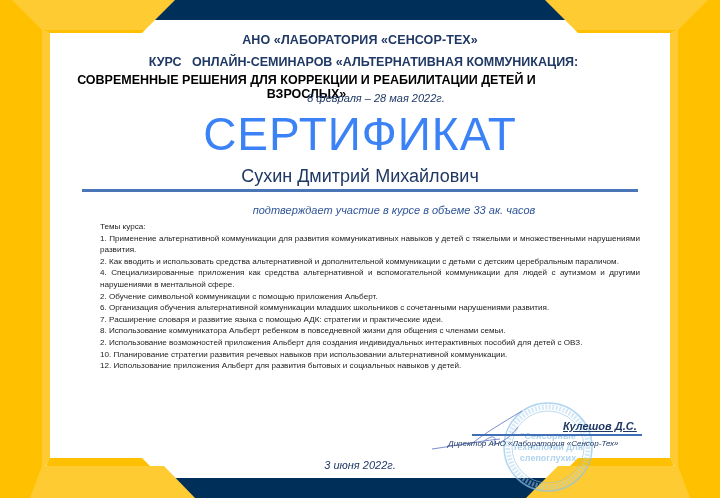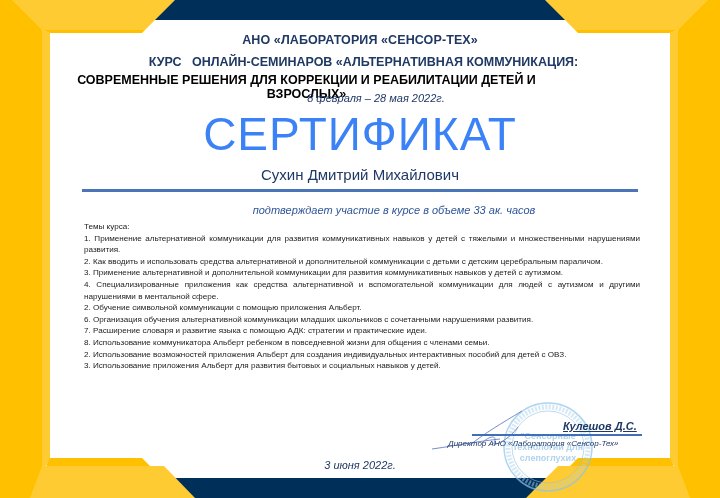--- a/index.html
+++ b/index.html
@@ -4,25 +4,25 @@
 <style>
   html, body { margin: 0; padding: 0; }
   body { width: 720px; height: 498px; overflow: hidden; position: relative; background: #ffffff; font-family: "Liberation Sans", sans-serif; }
   .frame { position: absolute; left: 0; top: 0; width: 720px; height: 498px; }
   .content { position: absolute; left: 50px; top: 33px; width: 620px; height: 430px; }
   .org { position: absolute; left: 0; width: 620px; top: 0px; text-align: center; font-weight: bold; font-size: 12.5px; color: #1f3864; letter-spacing: 0.1px; }
   .course1 { position: absolute; left: 0; width: 627px; top: 22px; text-align: center; font-weight: bold; font-size: 12.5px; color: #1f3864; white-space: pre; }
   .course2 { position: absolute; left: 0; width: 513px; top: 40px; text-align: center; font-weight: bold; font-size: 12.5px; color: #000000; }
   .dates { position: absolute; left: 16px; width: 620px; top: 59px; text-align: center; font-style: italic; font-size: 11px; color: #1f3864; }
   .title { position: absolute; left: 0; width: 620px; top: 72px; text-align: center; font-size: 46px; color: #3b82f6; letter-spacing: 1px; line-height: 58px; }
-  .name { position: absolute; left: 0; width: 620px; top: 133px; text-align: center; font-size: 15px; color: #1f3864; }
+  .name { position: absolute; left: 0; width: 620px; top: 133px; text-align: center; font-size: 18px; color: #1f3864; }
   .divider { position: absolute; left: 32px; width: 556px; top: 156px; height: 3px; background: #4a76b8; }
   .confirm { position: absolute; left: 0; width: 688px; top: 171px; text-align: center; font-style: italic; font-size: 11px; color: #2f5597; }
   .topics { position: absolute; left: 34px; width: 556px; top: 188px; font-size: 8.1px; color: #222; line-height: 11.6px; }
-  .topics div { text-align: justify; }
+  .topics div { text-align: justify; margin-left: 16px; }
   .topics .nj { text-align: left; }
   .sig-name { position: absolute; left: 513px; top: 387px; font-style: italic; font-weight: bold; font-size: 11px; color: #1f3864; text-decoration: underline; }
   .sig-line { position: absolute; left: 422px; width: 170px; top: 401px; height: 2px; background: #3f6fb5; }
   .sig-title { position: absolute; left: 398px; top: 406px; font-style: italic; font-size: 8px; color: #1f3864; }
   .issue-date { position: absolute; left: 0; width: 620px; top: 426px; text-align: center; font-style: italic; font-size: 11px; color: #1f3864; }
   .stamp { position: absolute; left: 452px; top: 368px; width: 92px; height: 92px; }
 </style>
 </head>
 <body>
 
@@ -57,28 +57,28 @@
   <div class="dates">8 февраля – 28 мая 2022г.</div>
   <div class="title">СЕРТИФИКАТ</div>
   <div class="name">Сухин Дмитрий Михайлович</div>
   <div class="divider"></div>
   <div class="confirm">подтверждает участие  в курсе в объеме 33 ак. часов</div>
 
   <div class="topics">
     <div class="nj">Темы курса:</div>
     <div>1. Применение альтернативной коммуникации для развития коммуникативных навыков у детей с тяжелыми и множественными нарушениями развития.</div>
     <div>2. Как вводить и использовать средства альтернативной и дополнительной коммуникации с детьми с детским церебральным параличом.</div>
-    <div class="nj">3. Применение альтернативной и дополнительной коммуникации для развития коммуникативных навыков у детей с аутизмом.</div>
     <div>4. Специализированные приложения как средства альтернативной и вспомогательной коммуникации для людей с аутизмом и другими нарушениями в ментальной сфере.</div>
     <div class="nj">2. Обучение символьной коммуникации с помощью приложения Альберт.</div>
     <div class="nj">6. Организация обучения альтернативной коммуникации младших школьников с сочетанными нарушениями развития.</div>
     <div class="nj">7. Расширение словаря и развитие языка с помощью АДК: стратегии и практические идеи.</div>
     <div class="nj">8. Использование коммуникатора Альберт ребенком в повседневной жизни для общения с членами семьи.</div>
     <div class="nj">2. Использование возможностей приложения Альберт для создания индивидуальных интерактивных пособий для детей с ОВЗ.</div>
-    <div class="nj">3. Использование приложения Альберт для развития бытовых и социальных навыков у детей.</div>
+    <div class="nj">10. Планирование стратегии развития речевых навыков при использовании альтернативной коммуникации.</div>
+    <div class="nj">12. Использование приложения Альберт для развития бытовых и социальных навыков у детей.</div>
   </div>
 
   <svg class="stamp" viewBox="0 0 92 92">
     <circle cx="46" cy="46" r="44" fill="none" stroke="#8fc3e8" stroke-width="1.5" opacity="0.7"></circle>
     <circle cx="46" cy="46" r="36" fill="none" stroke="#8fc3e8" stroke-width="1" opacity="0.6"></circle>
     <circle cx="46" cy="46" r="40" fill="none" stroke="#a9d2ee" stroke-width="5" stroke-dasharray="2 1.5" opacity="0.5"></circle>
     <text x="46" y="38" text-anchor="middle" font-size="9" fill="#9cc9ea" font-family="Liberation Sans, sans-serif" font-weight="bold" opacity="0.8">"Сенсорные</text>
     <text x="46" y="49" text-anchor="middle" font-size="9" fill="#9cc9ea" font-family="Liberation Sans, sans-serif" font-weight="bold" opacity="0.8">технологии для</text>
     <text x="46" y="60" text-anchor="middle" font-size="9" fill="#9cc9ea" font-family="Liberation Sans, sans-serif" font-weight="bold" opacity="0.8">слепоглухих</text>
   </svg>

